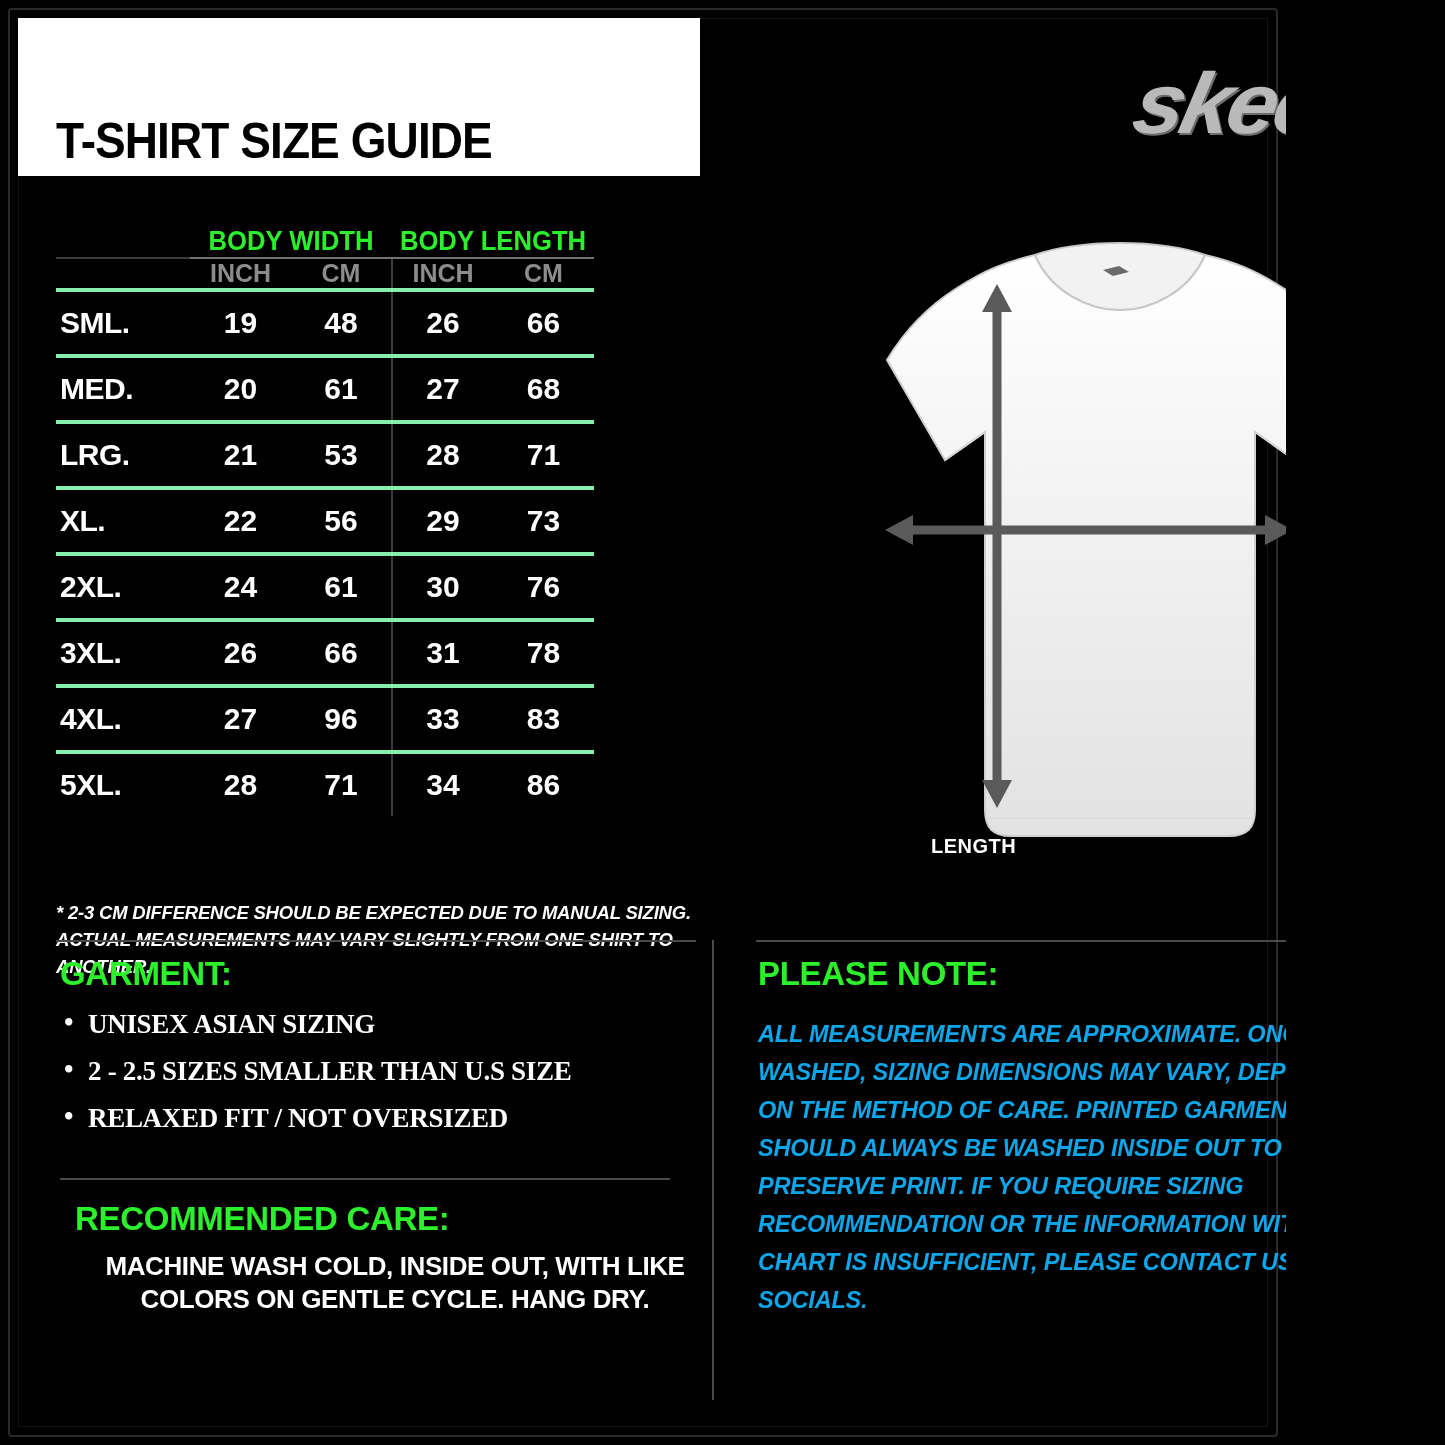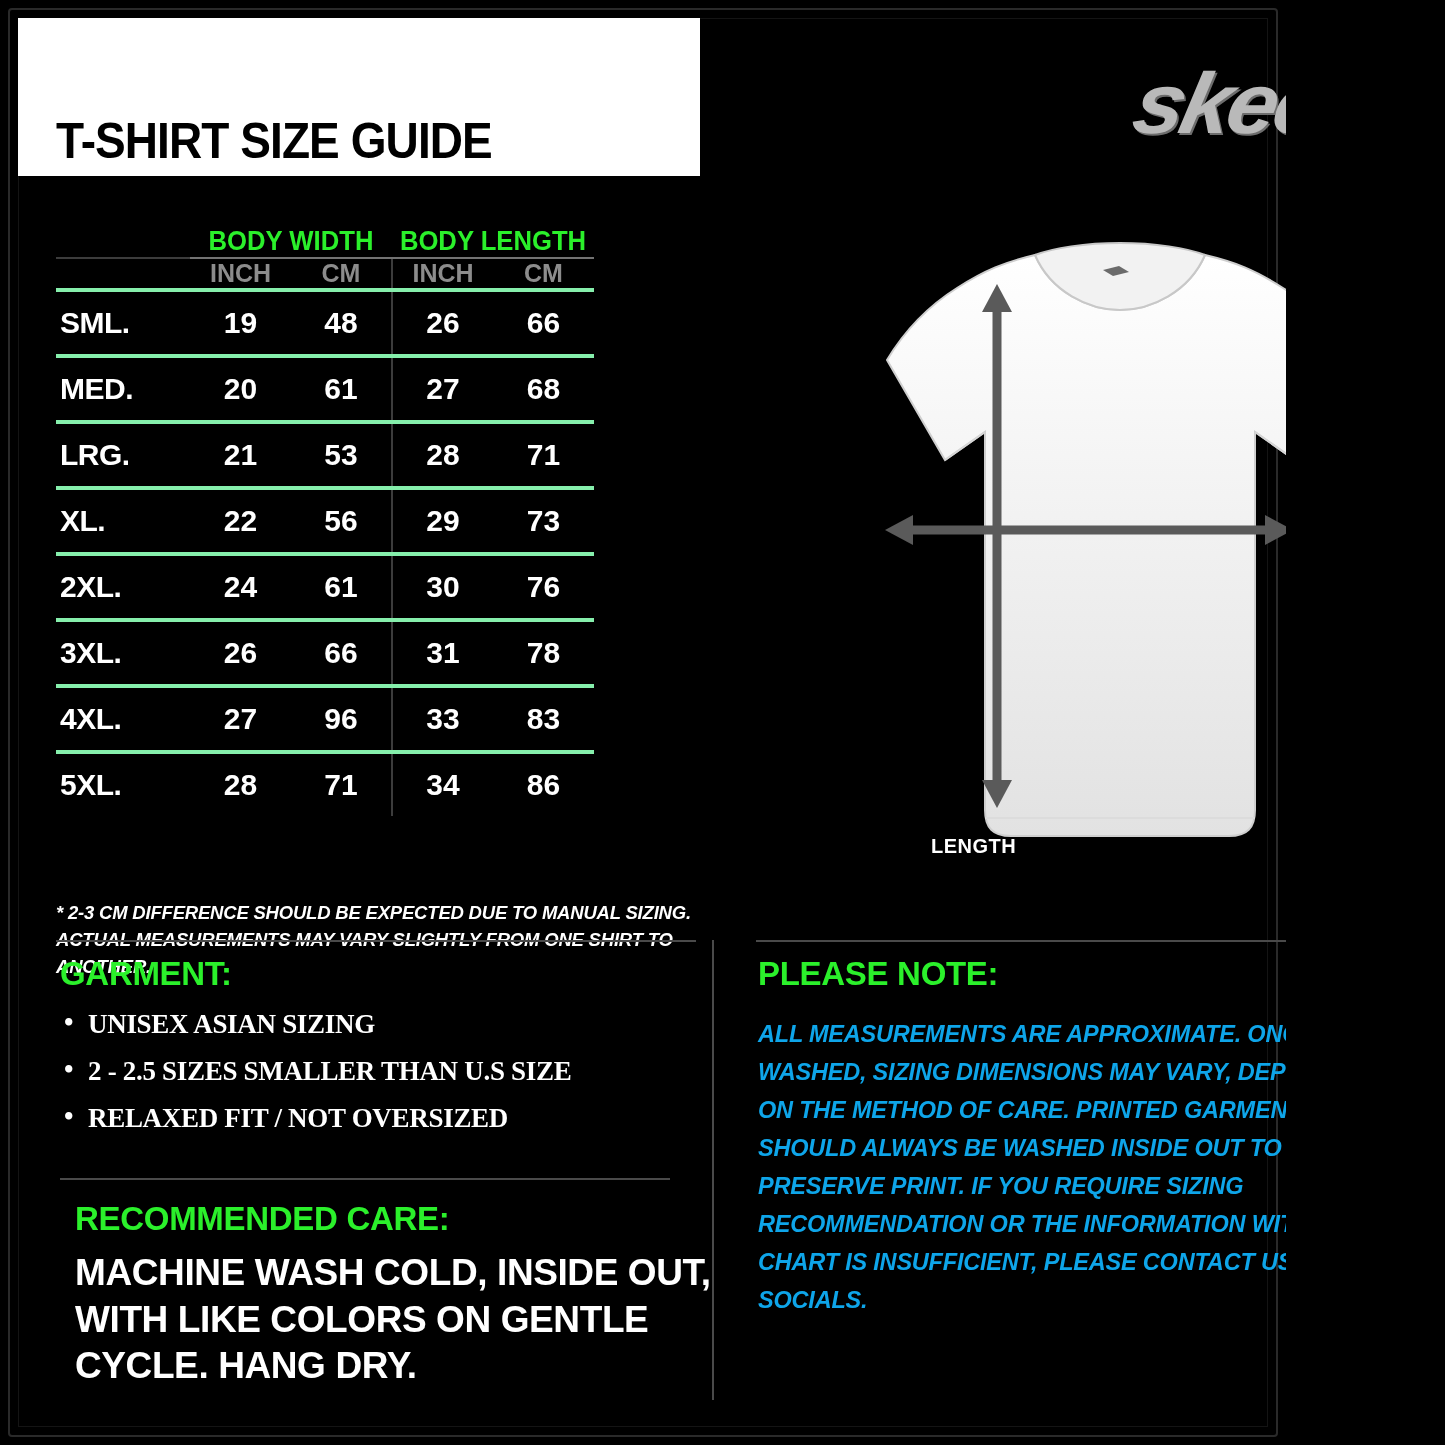--- a/index.html
+++ b/index.html
@@ -195,24 +195,25 @@
   }
   .care {
     position: absolute;
     left: 60px; top: 1200px;
     width: 640px;
     margin-left: 15px;
   }
   .care-body {
     margin-top: 12px;
     color: #fff;
-    font-size: 37px;
+    font-size: 26px;
     font-weight: bold;
     line-height: 1.26;
     letter-spacing: -0.4px;
+    text-align: center;
   }
   .note {
     position: absolute;
     left: 758px; top: 955px;
     width: 655px;
   }
   .note-body {
     margin-top: 22px;
     color: #0ea5e9;
     font-size: 23.5px;

